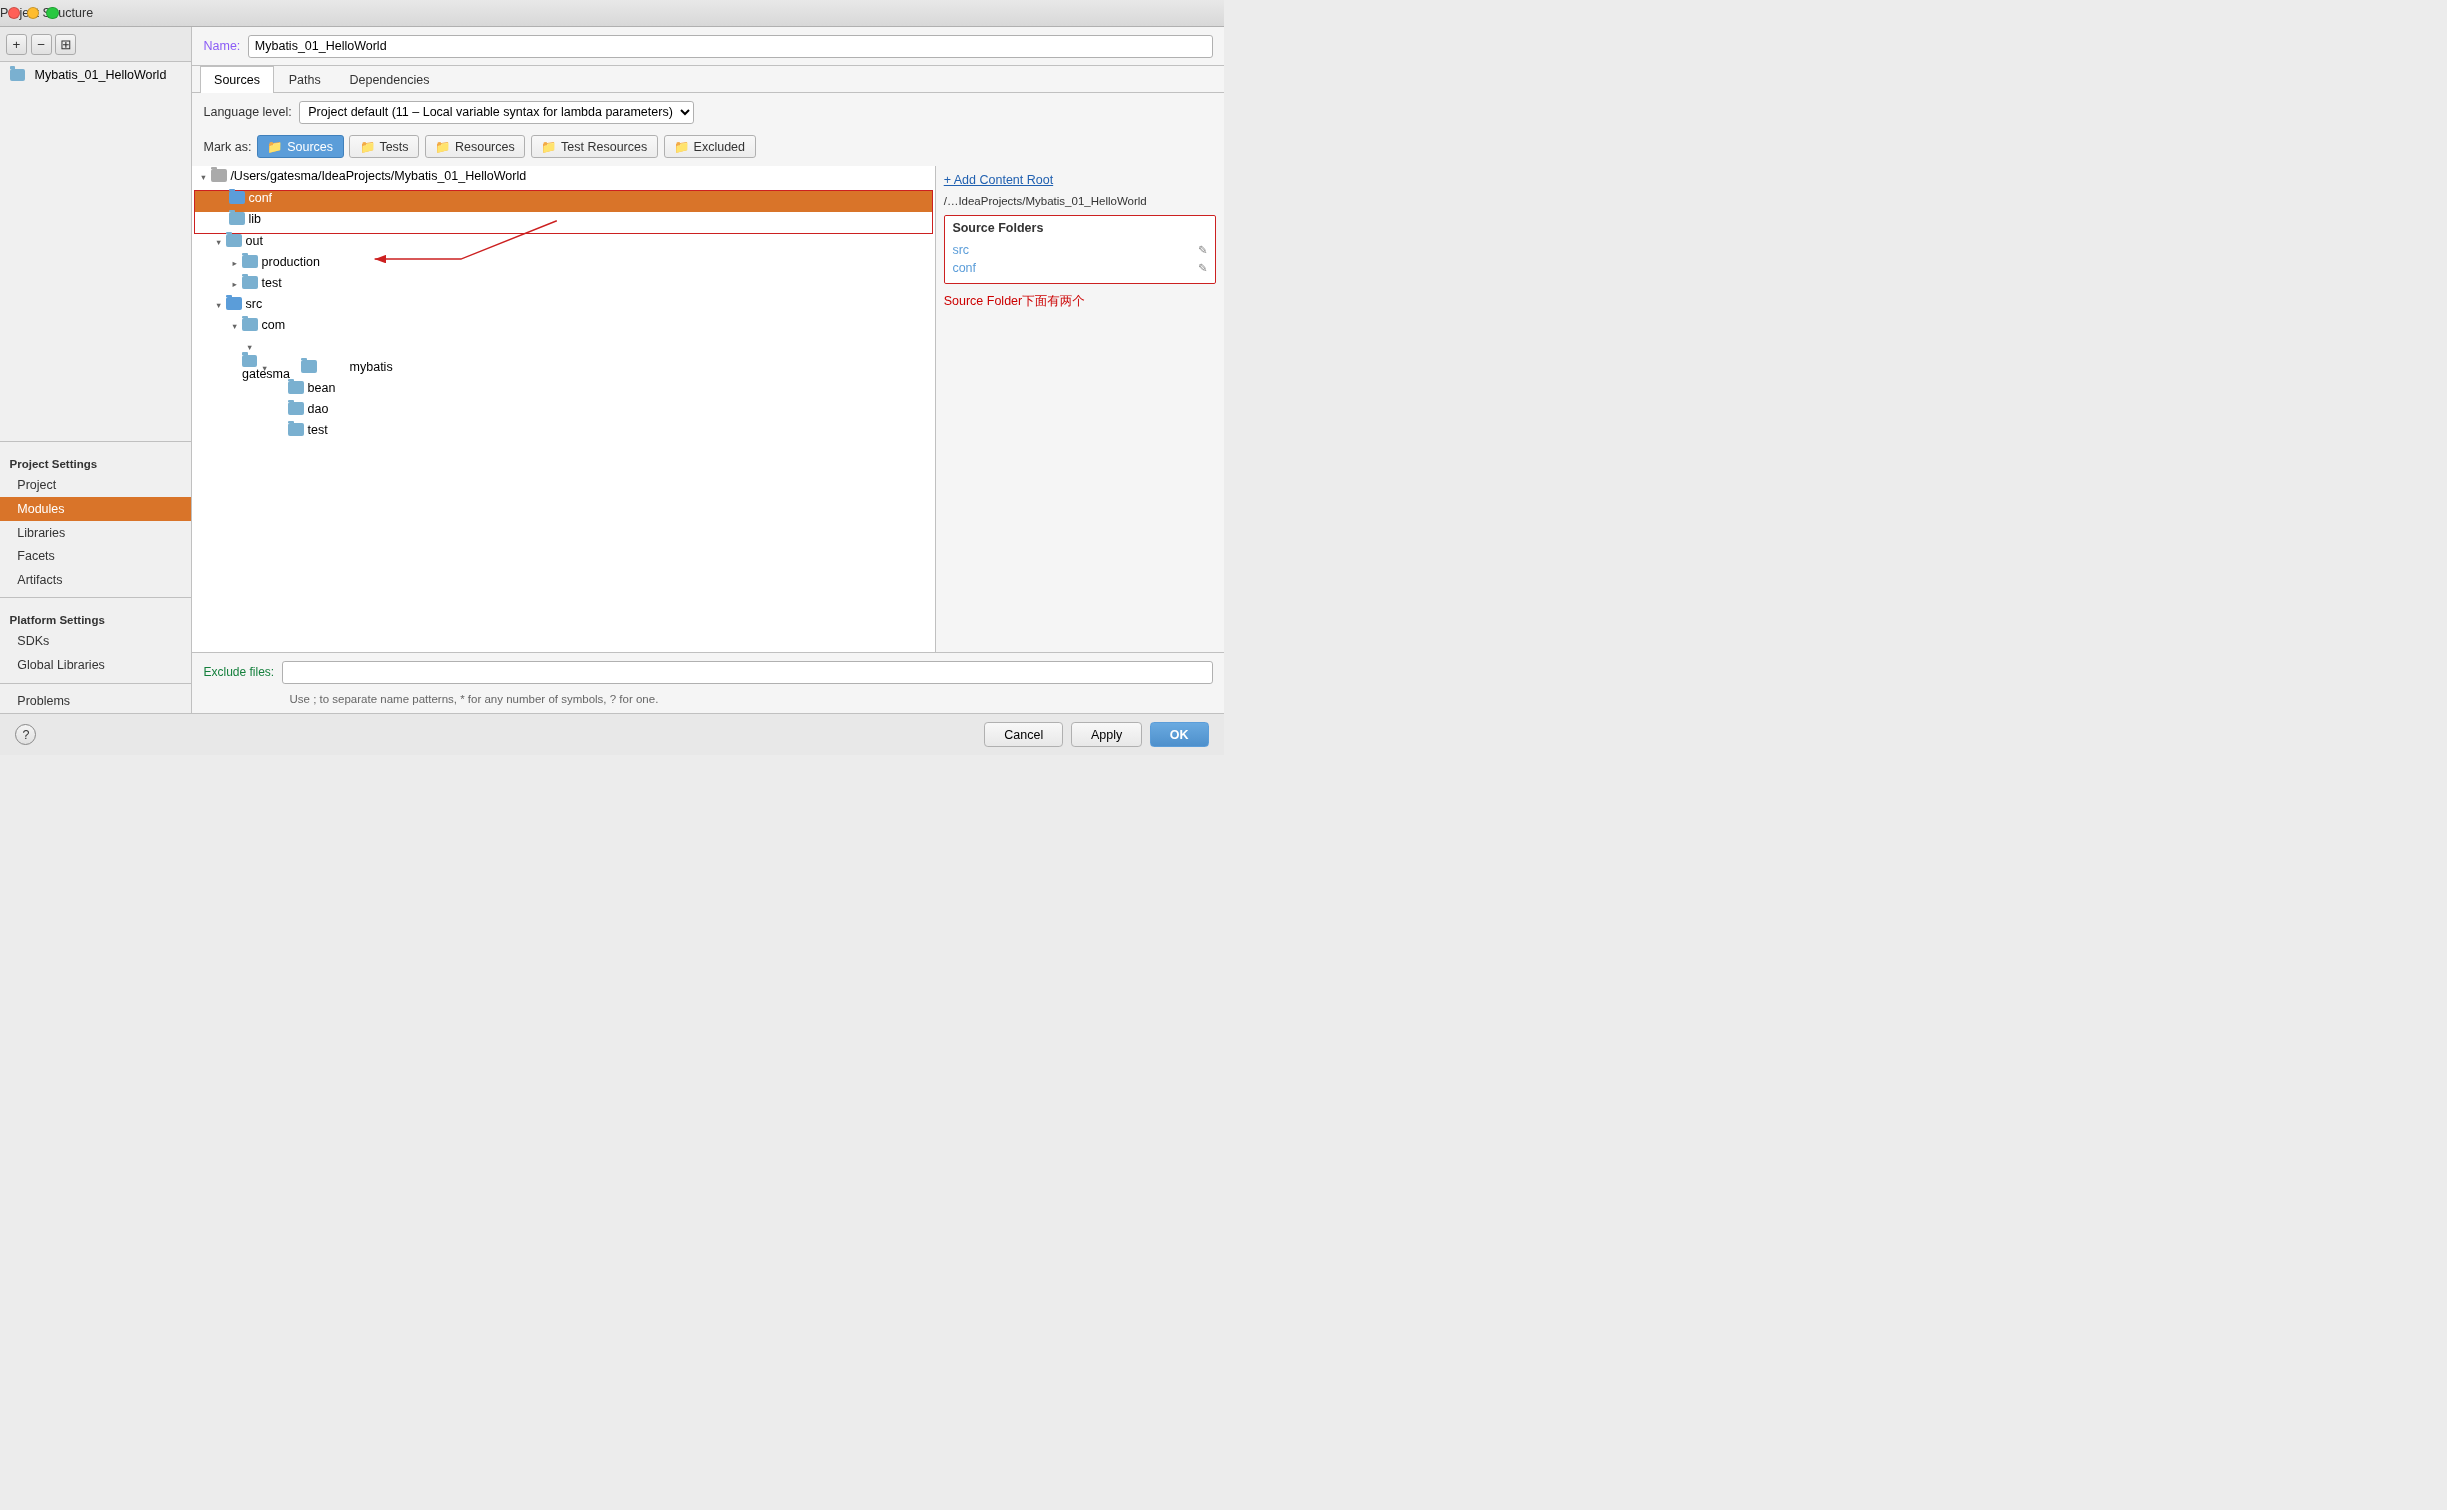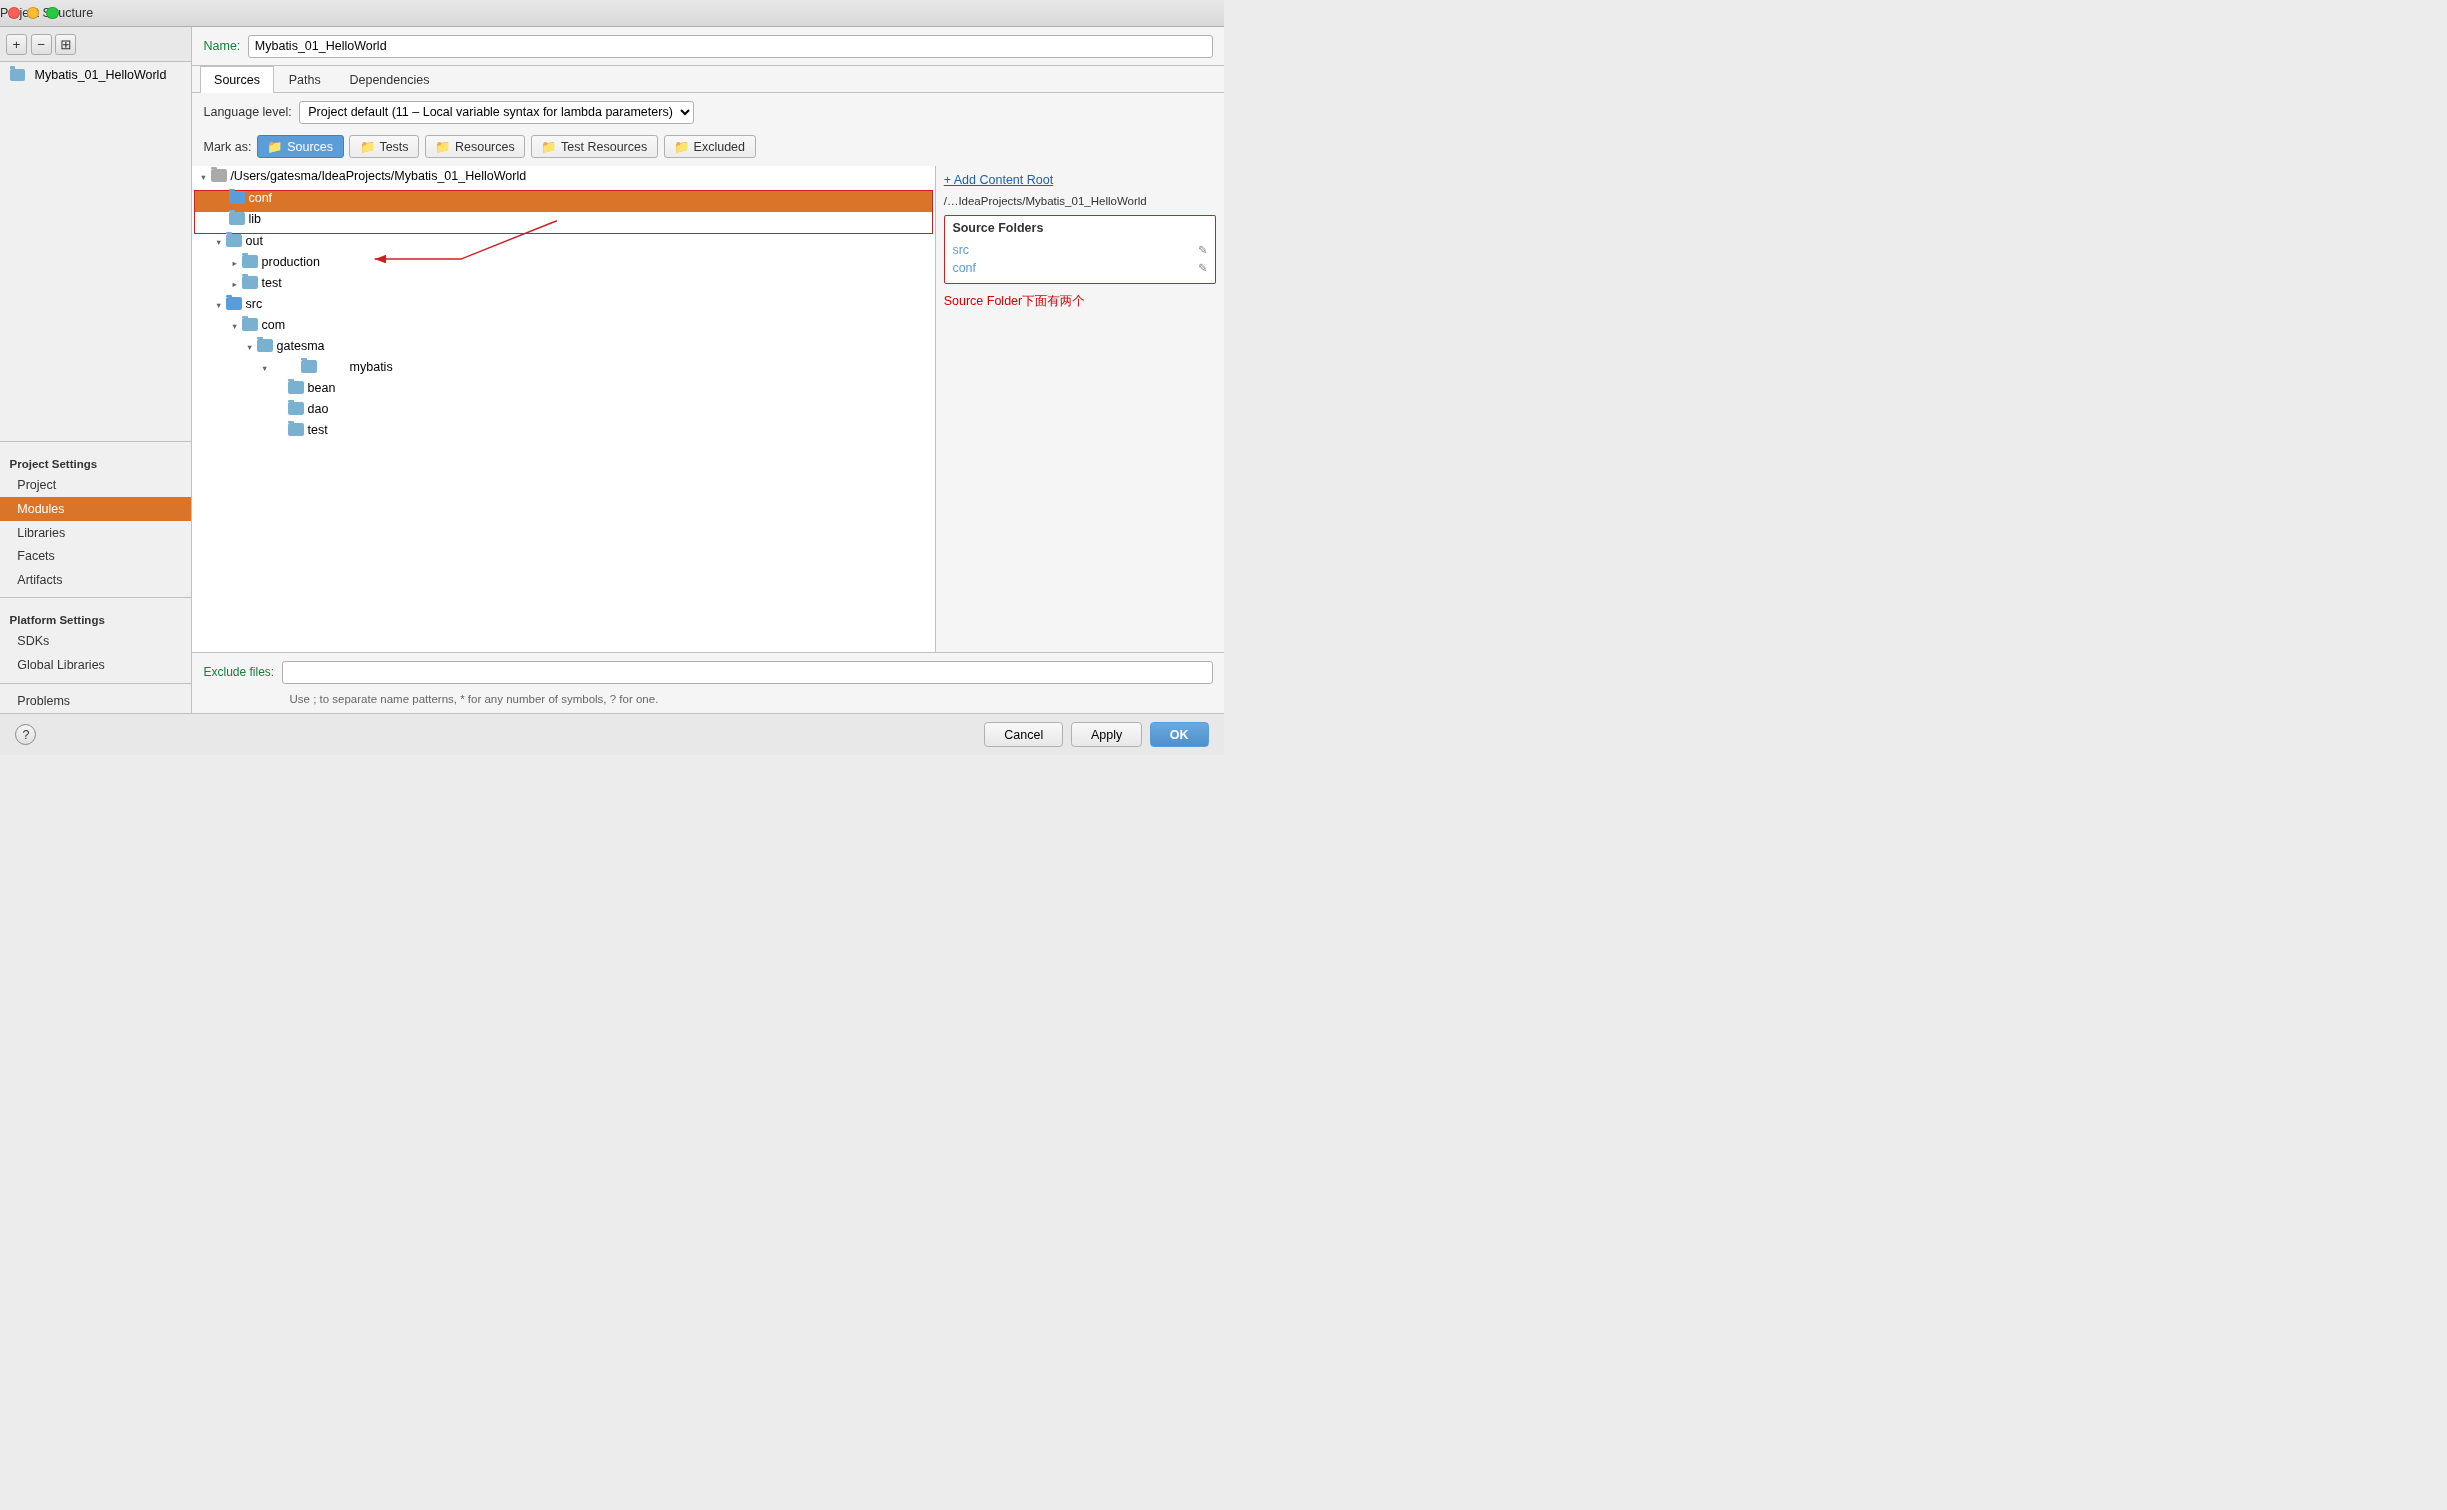--- a/index.html
+++ b/index.html
@@ -128,21 +128,21 @@
     
     .name-row {
       display: flex;
       align-items: center;
       padding: 7.7px 11.5px;
       gap: 7.7px;
       border-bottom: 1px solid #c0c0c0;
       background: #f5f5f5;
       flex-shrink: 0;
     }
-    .name-label { font-size: 12.5px; color: #15803d; }
+    .name-label { font-size: 12.5px; color: #8b5cf6; }
     .name-input {
       flex: 1;
       height: 23px;
       border: 1px solid #b0b0b0;
       border-radius: 2.9px;
       padding: 1.9px 5.8px;
       font-size: 12.5px;
       background: white;
     }
 
@@ -399,21 +399,21 @@
       color: white;
       font-size: 12.5px;
       cursor: pointer;
       font-weight: 600;
     }
 
     
     .ind0 { padding-left: 3.8px; }
     .ind1 { padding-left: 19px; }
     .ind2 { padding-left: 35px; }
-    .ind3 { padding-left: 50px; }
+    .ind3 { padding-left: 50px; flex-direction: column; }
     .ind4 { padding-left: 65px; gap: 29px; }
     .ind5 { padding-left: 81px; }
 
     .sources-mark-selected {
       background: #5b9dd9;
       color: white;
       border-color: #4080bb;
     }
 
     

